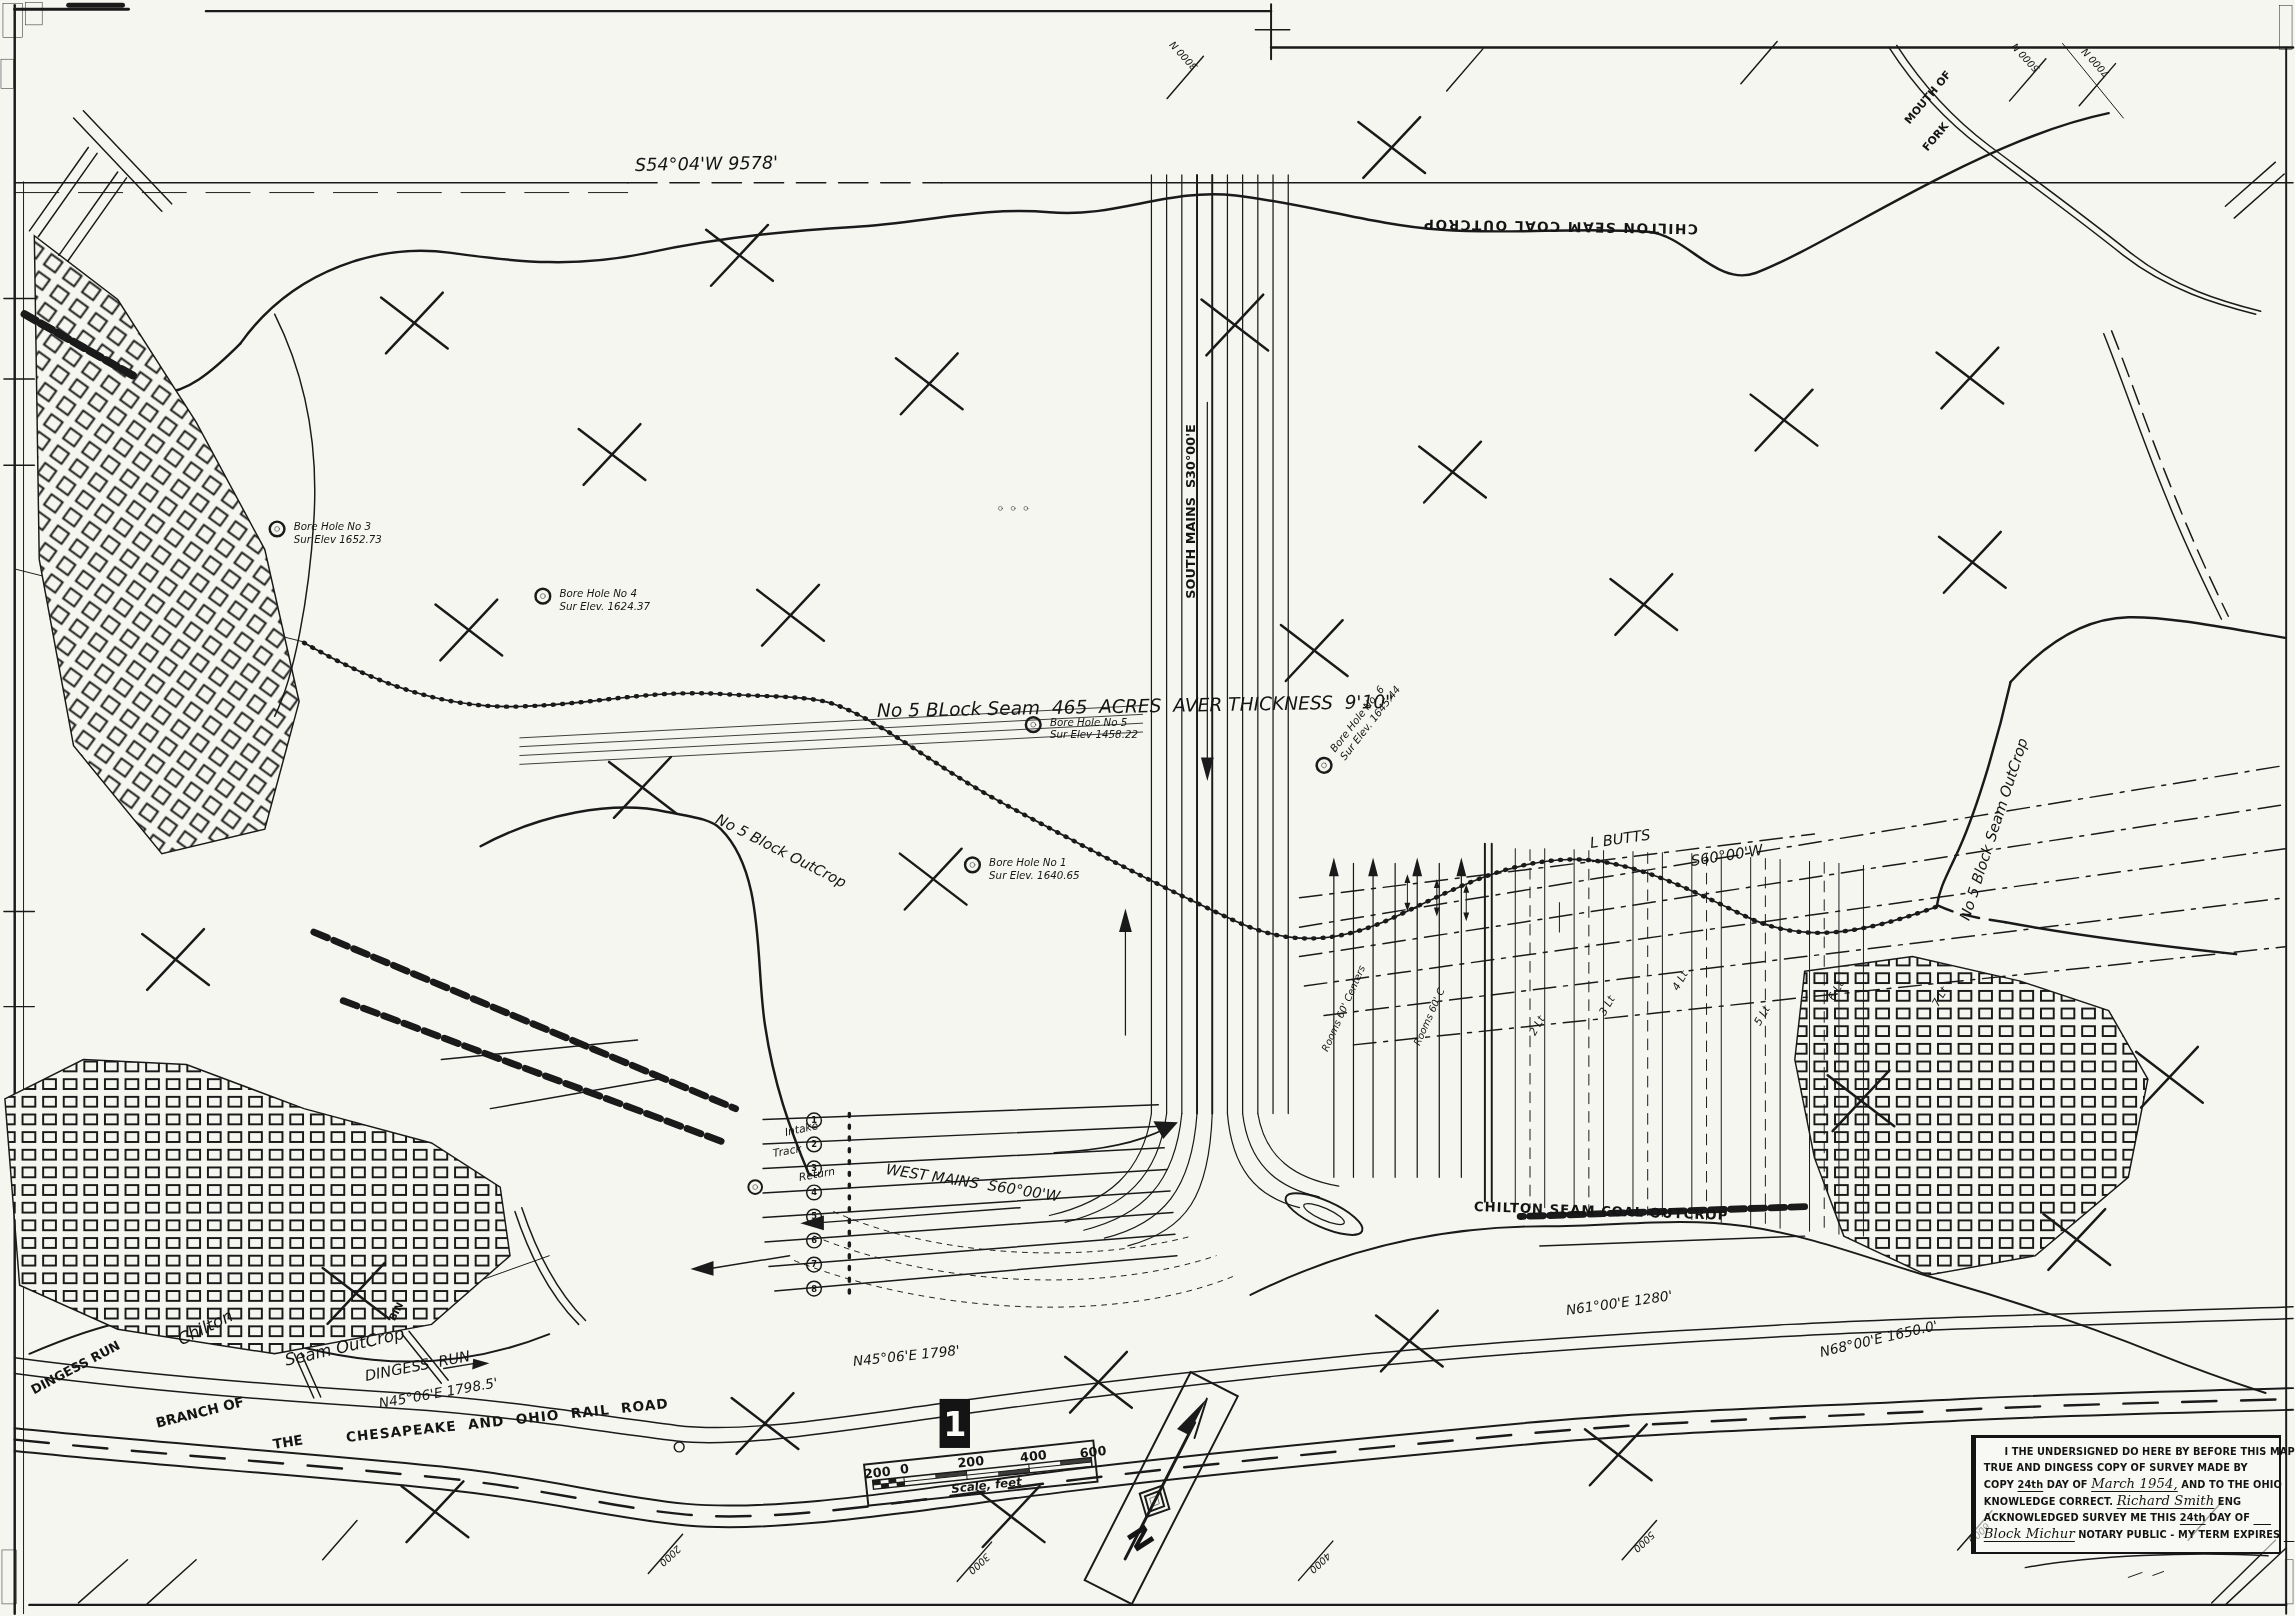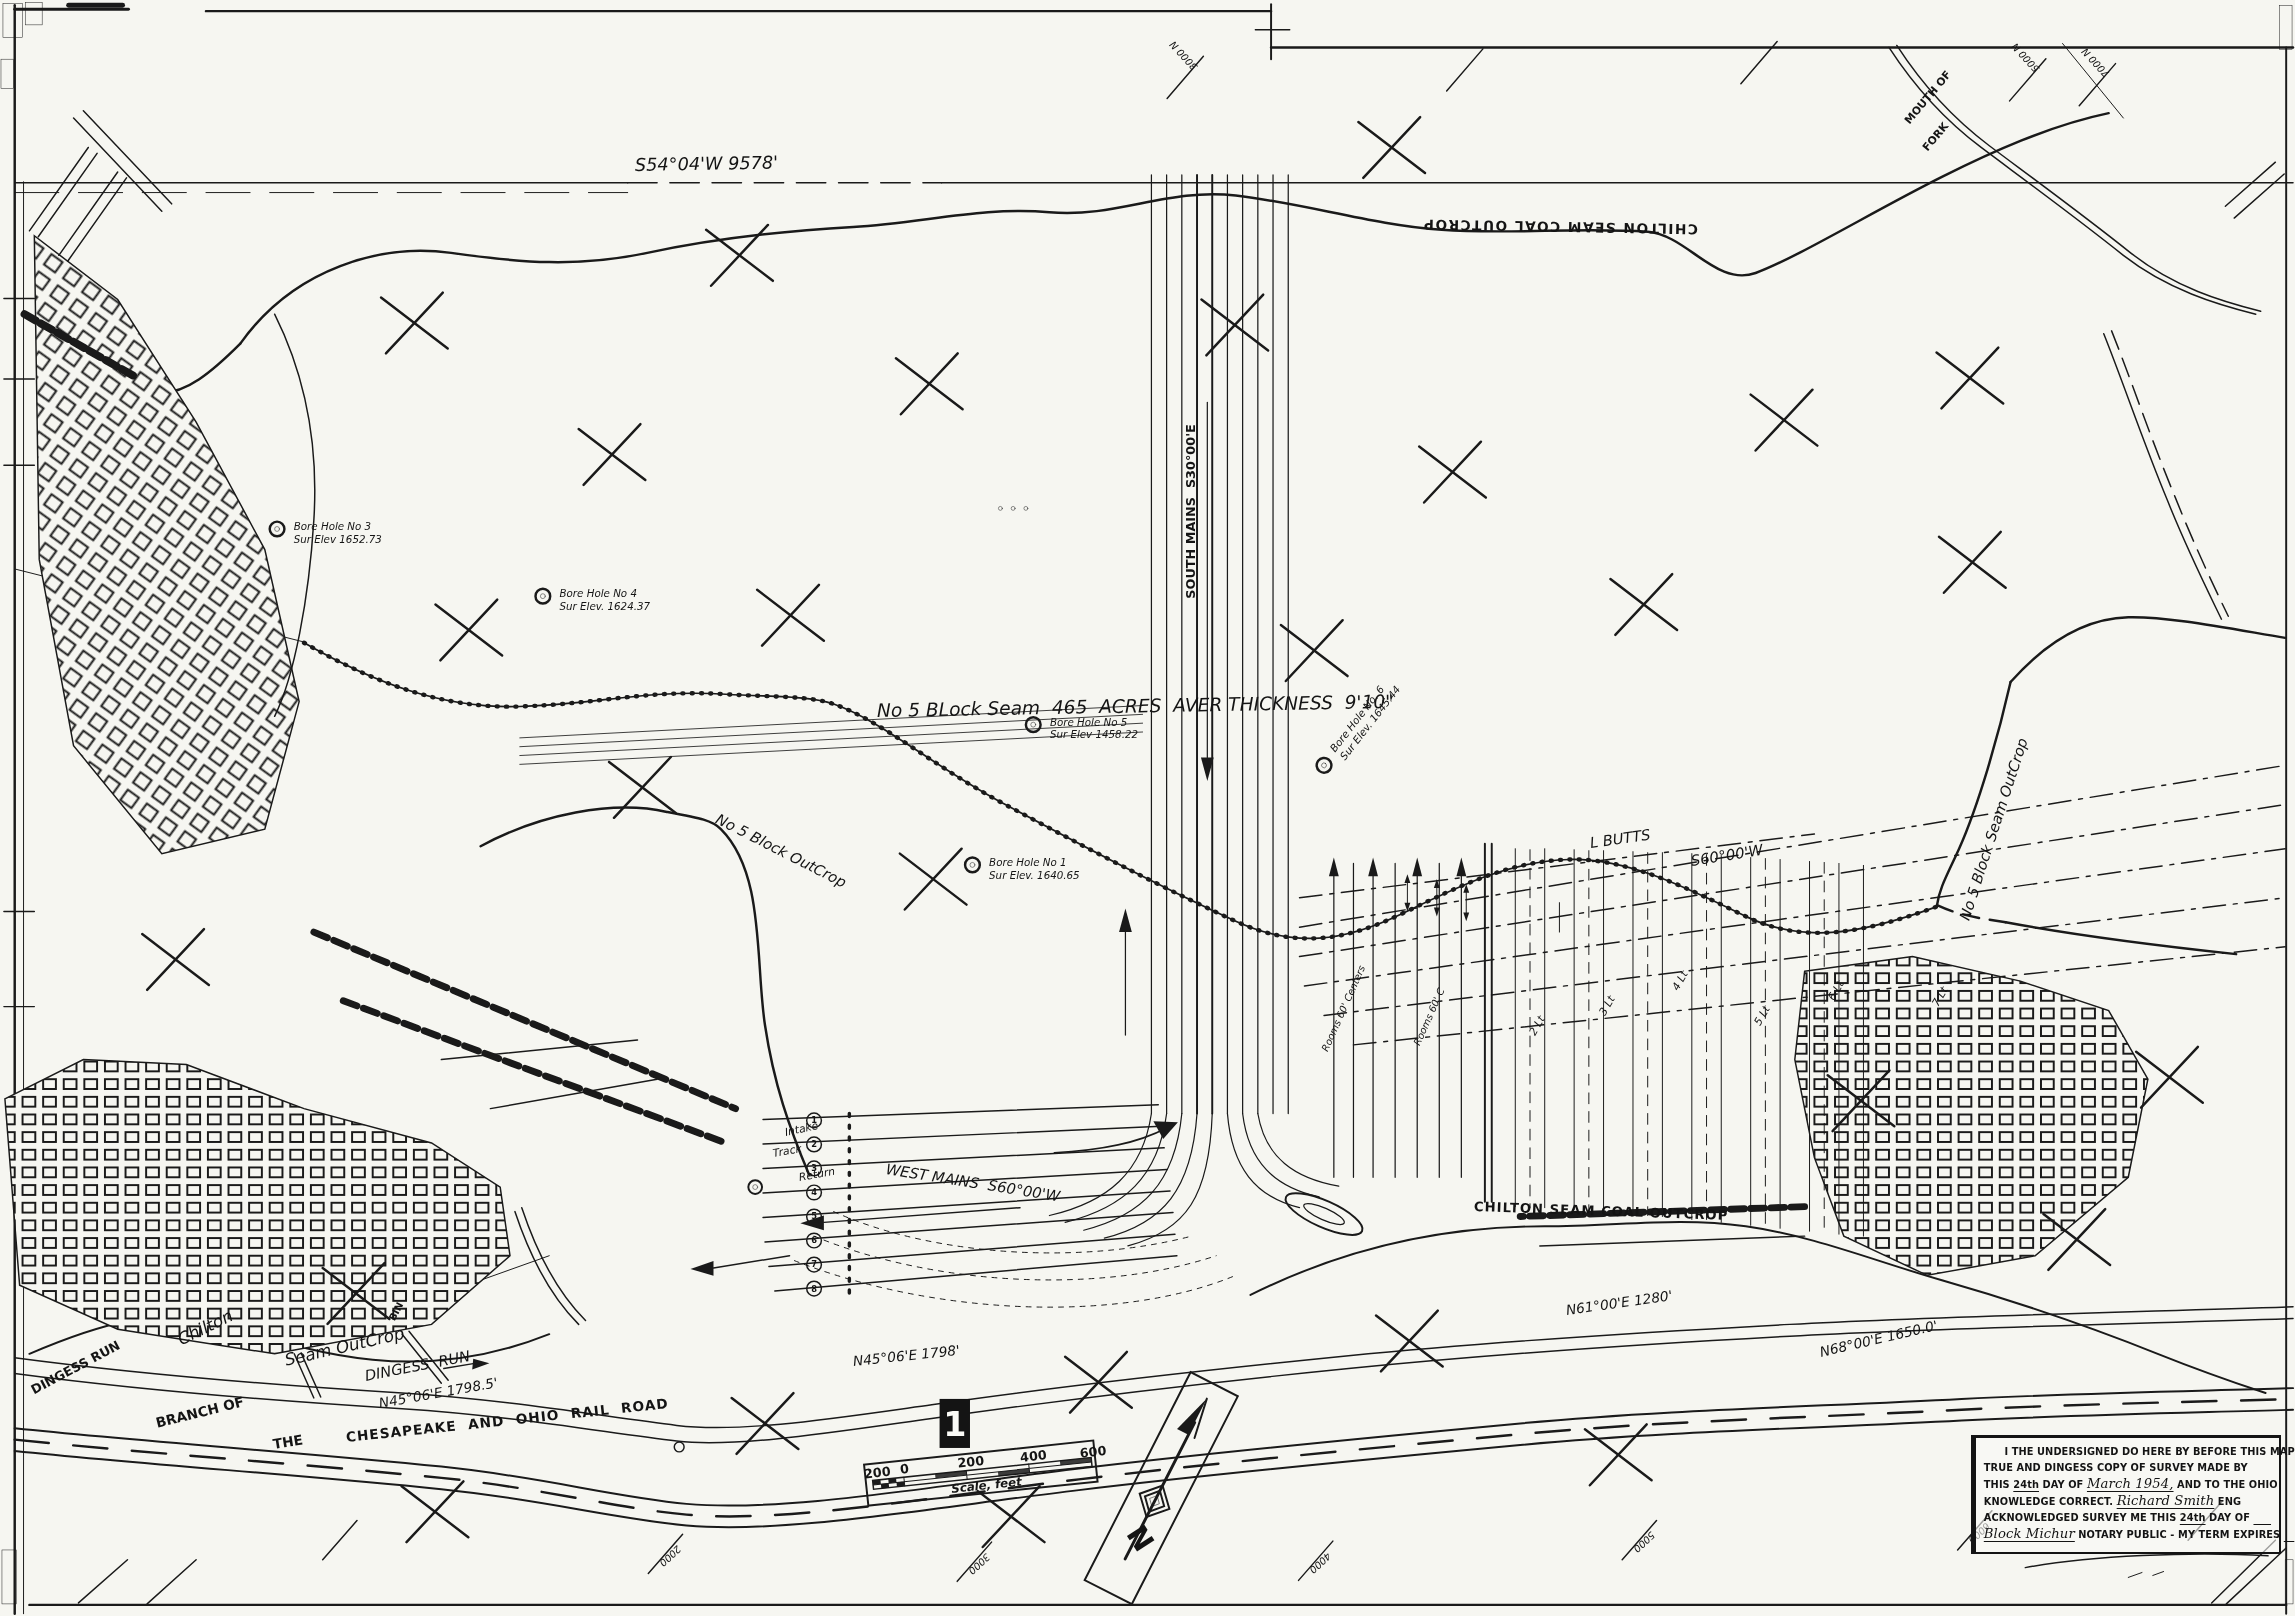--- a/index.html
+++ b/index.html
@@ -422,21 +422,21 @@
       <div class="lbl s" style="left: 988px; top: 1550px; font-size: 9.8px; transform: rotate(137deg);">3000</div>
       <div class="lbl s" style="left: 1329px; top: 1549px; font-size: 9.8px; transform: rotate(137deg);">4000</div>
       <div class="lbl s" style="left: 1653px; top: 1528px; font-size: 9.8px; transform: rotate(137deg);">5000</div>
       <div class="lbl s" style="left: 1988px; top: 1519px; font-size: 9.8px; transform: rotate(137deg);">6000</div>
     </div>
 
   <div class="cert">
     <div id="cert-lines">
         <div class="cert-line"><span>I THE UNDERSIGNED DO HERE BY BEFORE THIS MAP</span></div>
         <div class="cert-line"><span>TRUE AND DINGESS COPY OF SURVEY MADE BY</span></div>
-        <div class="cert-line"><span>THIS </span><span class="u">24th</span><span> DAY OF </span><span class="u sg">March 1954,</span><span> AND TO THE OHIO</span></div>
+        <div class="cert-line"><span>COPY </span><span class="u">24th</span><span> DAY OF </span><span class="u sg">March 1954,</span><span> AND TO THE OHIO</span></div>
         <div class="cert-line"><span>KNOWLEDGE CORRECT. </span><span class="u sg">Richard Smith</span><span> ENG</span></div>
         <div class="cert-line"><span>ACKNOWLEDGED SURVEY ME THIS </span><span class="u">24th</span><span> DAY OF </span><span class="u">&nbsp;&nbsp;&nbsp;&nbsp;&nbsp;</span></div>
         <div class="cert-line"><span class="u sg">Block Michur</span><span> NOTARY PUBLIC - MY TERM EXPIRES </span><span class="u">&nbsp;&nbsp;&nbsp;</span></div>
       </div>
   </div>
 
 </div>
 
 
 </body></html>

